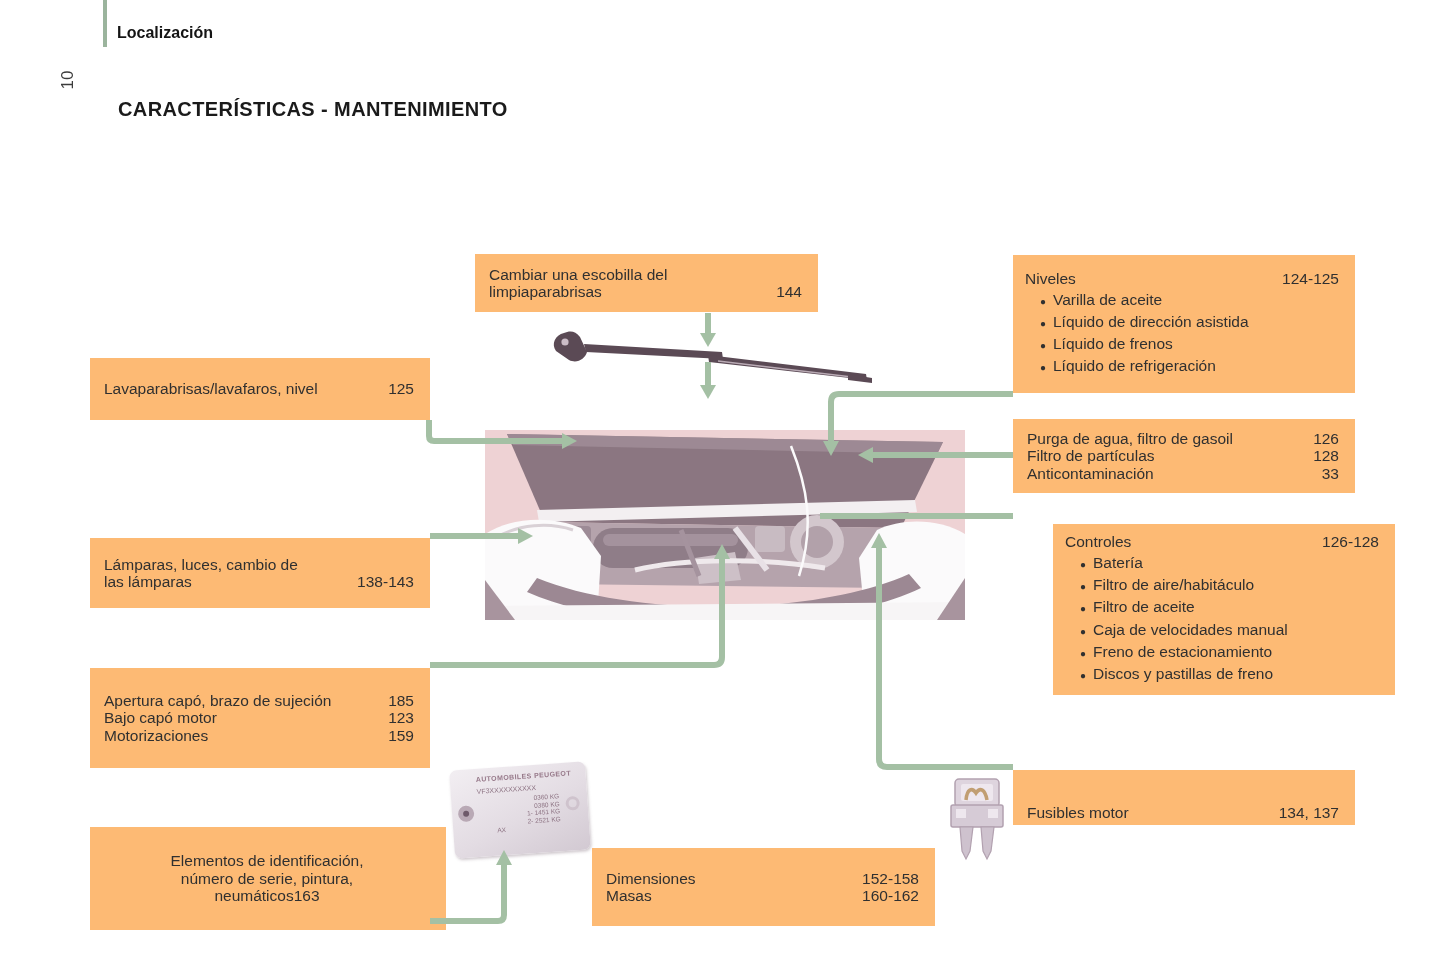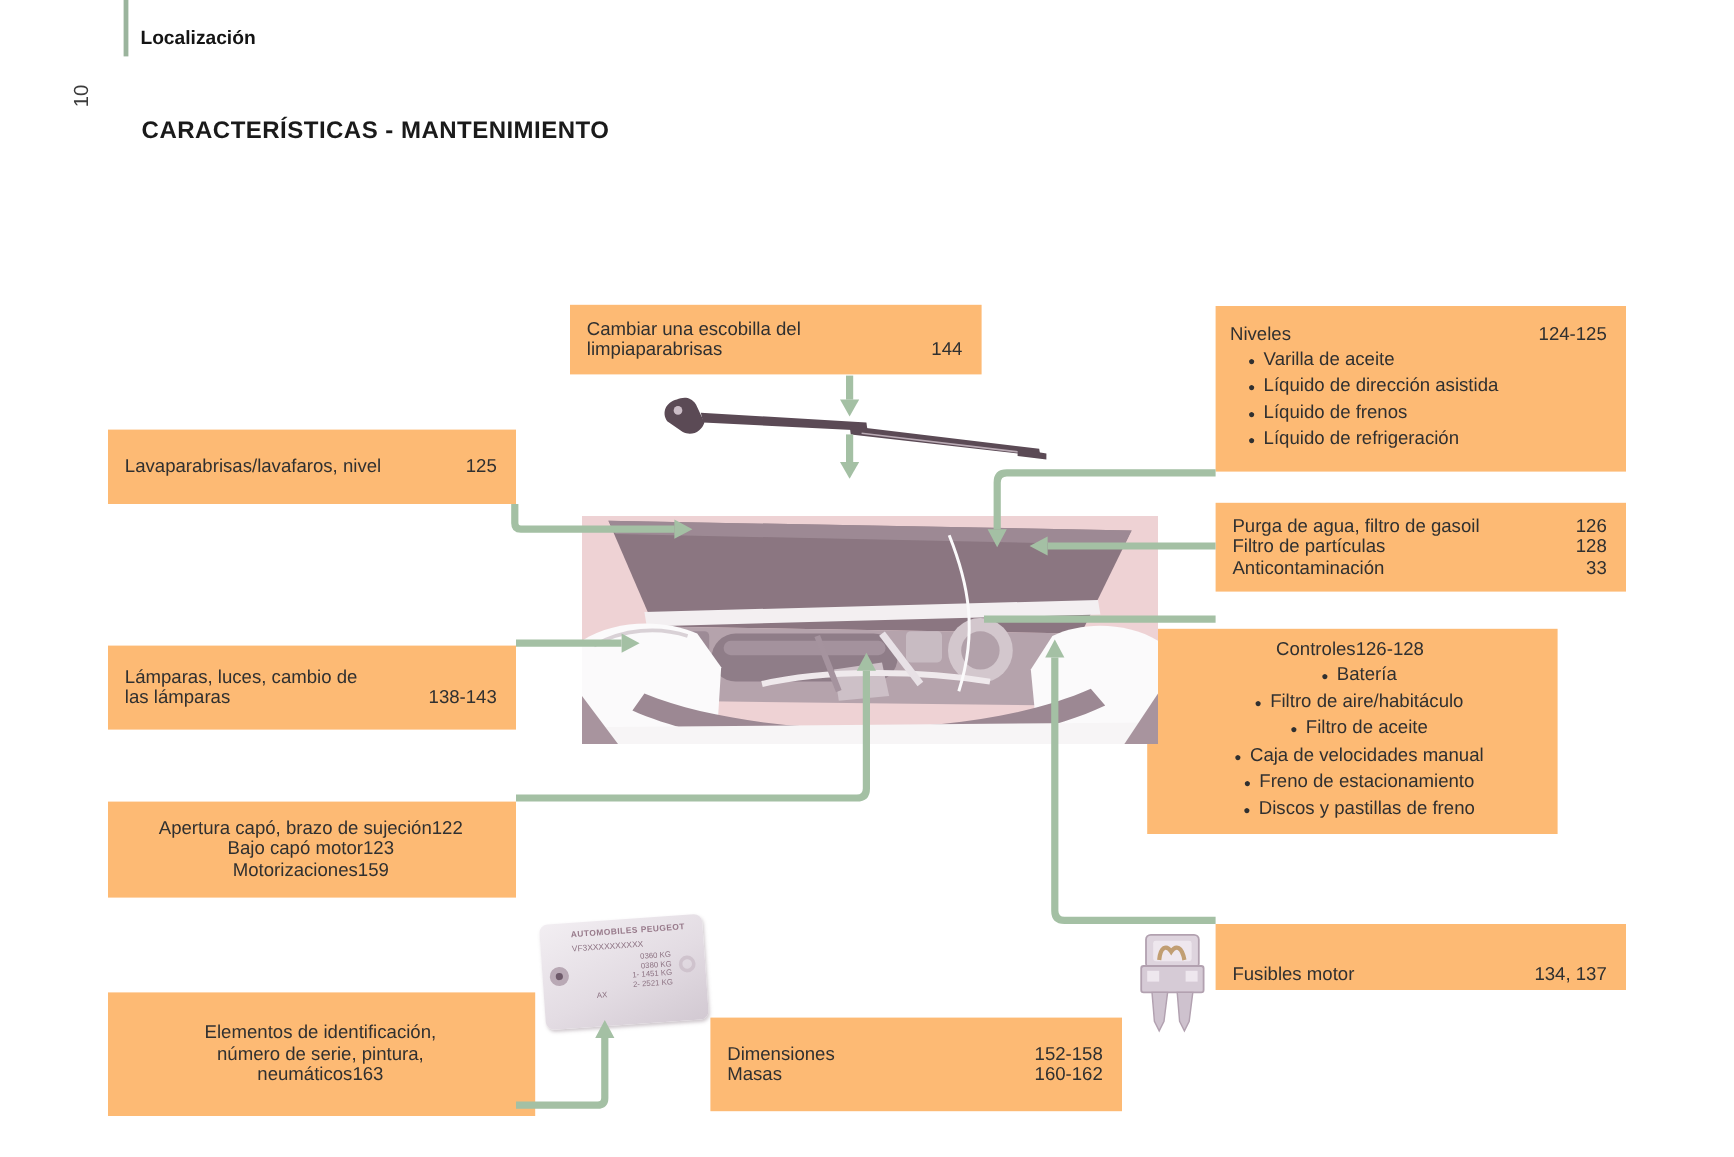--- a/index.html
+++ b/index.html
@@ -19,25 +19,25 @@
   .row{display:flex;align-items:baseline;}
   .row .lbl{flex:1 1 auto;}
   .row .num{flex:0 0 auto;text-align:right;white-space:nowrap;}
   .box .line{display:block;}
   .bullets .row{line-height:20.3px;}
   .bullet-row{display:flex;align-items:baseline;line-height:20.3px;}
   .dot{flex:0 0 28px;padding-left:15px;font-size:10px;box-sizing:border-box;}
   .b-cambiar{left:475px;top:254px;width:343px;height:58px;}
   .b-lavaparabrisas{left:90px;top:358px;width:340px;height:62px;}
   .b-lamparas{left:90px;top:538px;width:340px;height:70px;}
-  .b-apertura{left:90px;top:668px;width:340px;height:80px;align-items:center;}
+  .b-apertura{left:90px;top:668px;width:340px;height:100px;}
   .b-elementos{left:90px;top:827px;width:356px;height:103px;align-items:center;}
   .b-niveles{left:1013px;top:255px;width:342px;height:138px;padding-left:12px;}
   .b-purga{left:1013px;top:419px;width:342px;height:74px;}
-  .b-controles{left:956px;top:524px;width:342px;height:171px;padding-left:12px;align-items:center;}
+  .b-controles{left:1053px;top:524px;width:342px;height:171px;padding-left:12px;}
   .b-fusibles{left:1013px;top:770px;width:342px;height:55px;justify-content:flex-end;}
   .b-dimensiones{left:592px;top:848px;width:343px;height:78px;}
   
   .engine{position:absolute;left:485px;top:430px;width:480px;height:190px;z-index:1;}
   .wiper{position:absolute;left:550px;top:325px;width:325px;height:62px;z-index:1;}
   .overlay{position:absolute;left:0;top:0;width:1445px;height:964px;z-index:6;pointer-events:none;}
   
   .plate{position:absolute;left:452px;top:766px;width:136px;height:88px;z-index:2;
     background:linear-gradient(155deg,#f2eef2 0%,#e3dce3 55%,#d2c9d2 100%);
     border-radius:7px;transform:rotate(-4deg);box-shadow:1px 2px 3px rgba(120,100,115,.35);
@@ -171,21 +171,21 @@
     <span class="line">Lámparas, luces, cambio de</span>
     <div class="row">
       <span class="lbl">las lámparas</span>
       <span class="num">138-143</span>
     </div>
   </div>
 
   <div class="box b-apertura">
     <div class="row">
       <span class="lbl">Apertura capó, brazo de sujeción</span>
-      <span class="num">122</span>
+      <span class="num">185</span>
     </div>
     <div class="row">
       <span class="lbl">Bajo capó motor</span>
       <span class="num">123</span>
     </div>
     <div class="row">
       <span class="lbl">Motorizaciones</span>
       <span class="num">159</span>
     </div>
   </div>

